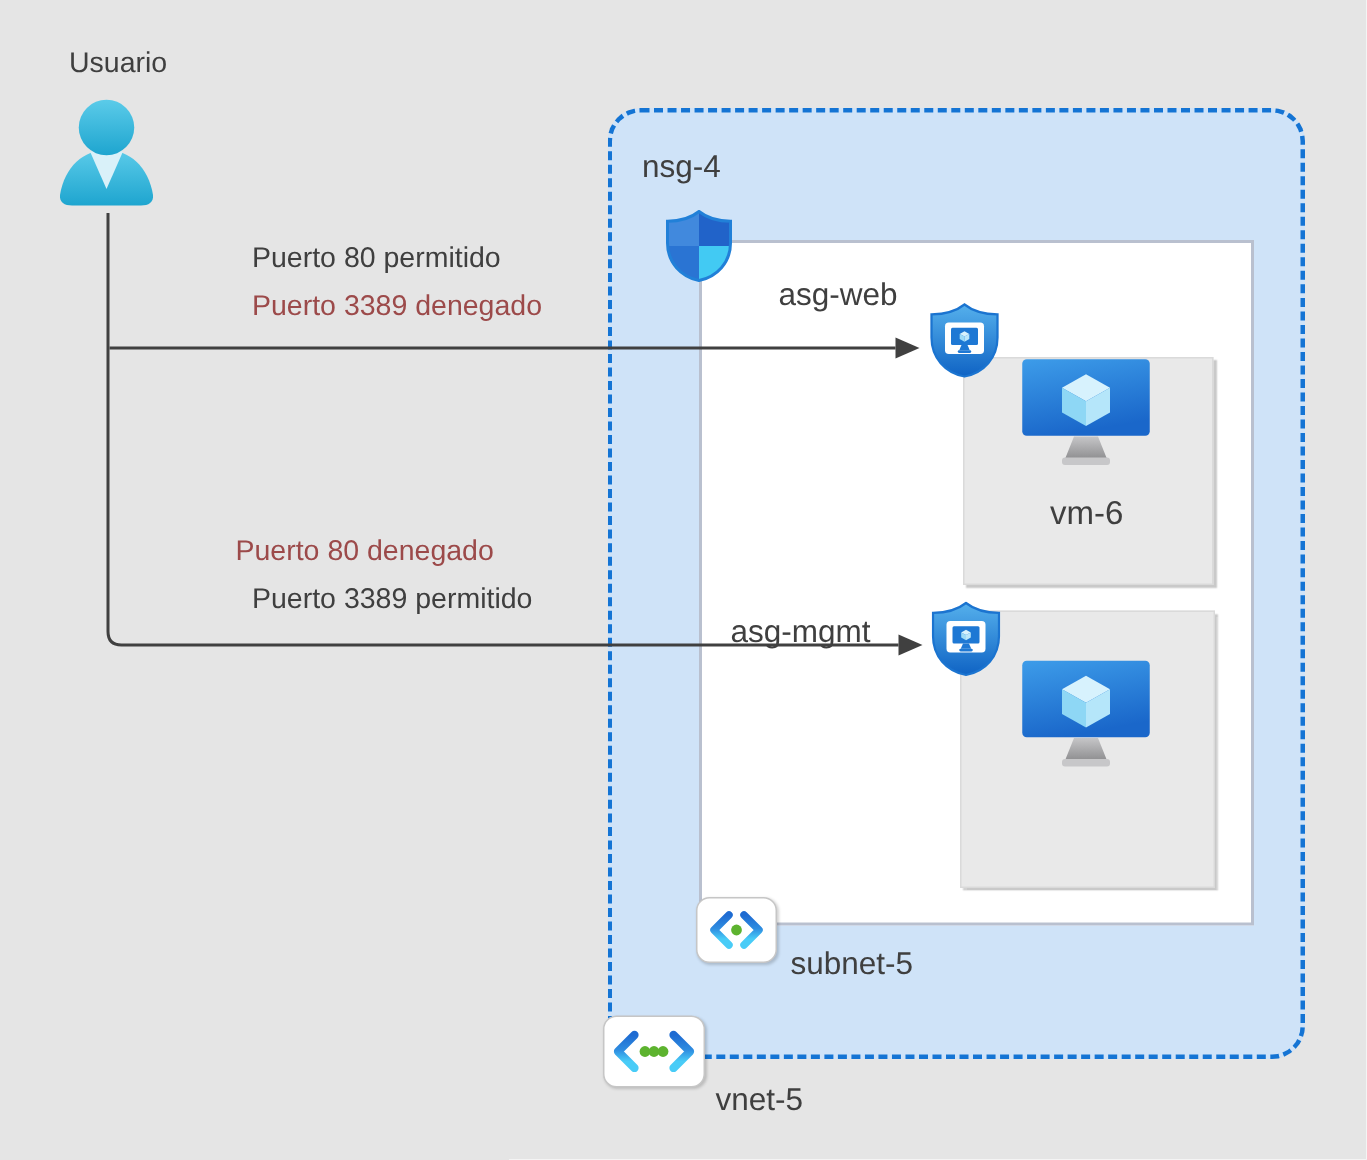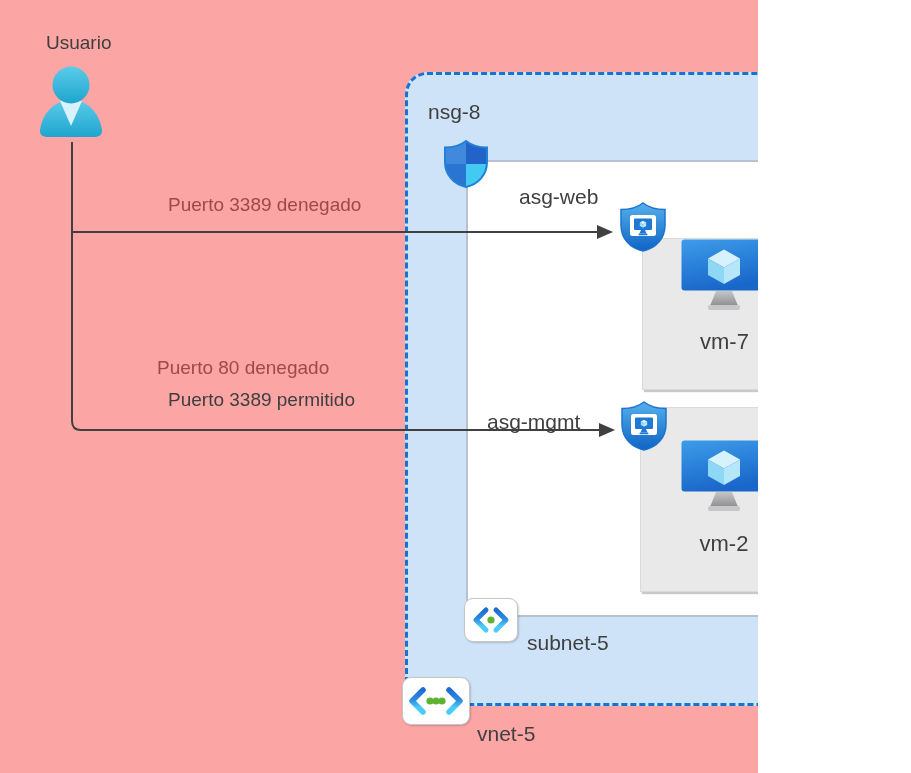--- a/index.html
+++ b/index.html
@@ -1,16 +1,16 @@
 <!DOCTYPE html>
 <html style="--allowed-text: #3f3f3f; --denied-text: #9c4a4a; --arrow: #404040; --vnet-fill: #cfe3f8; --vnet-border: #1474d4; --user-cyan: #2fb4d9; --azure-blue: #1e78d4; --cyan-accent: #45cdf5; --green-dot: #5db32f;"><head>
 <meta charset="utf-8">
 <style>
   html,body{margin:0;padding:0;background:#fff;}
-  .canvas{position:relative;width:758px;height:773px;background:#fca5a5;overflow:hidden;
+  .canvas{position:relative;width:911px;height:773px;background:#e5e5e5;overflow:hidden;
           font-family:"Liberation Sans",sans-serif;color:var(--allowed-text,#3f3f3f);}
   .abs{position:absolute;}
   
   .vnet-box{left:405px;top:72px;width:465px;height:634px;box-sizing:border-box;
             background:var(--vnet-fill,#cfe3f8);border:3px dashed var(--vnet-border,#1474d4);border-radius:22px;}
   .subnet-box{left:466px;top:160px;width:370px;height:457px;box-sizing:border-box;
               background:#fff;border:2px solid #b9c0cf;}
   .vm-box{background:#e9e9e9;border:1px solid #dadada;box-shadow:2px 2px 1px #c9c9c9;}
   .vm1-card{left:642px;top:238px;width:165px;height:150px;}
   .vm2-card{left:640px;top:407px;width:168px;height:183px;}
@@ -187,24 +187,24 @@
         <polyline points="20,12 9,23 20,34"></polyline>
         <polyline points="46,12 57,23 46,34"></polyline>
       </g>
       <circle cx="27" cy="23" r="3.6" fill="#5db32f"></circle>
       <circle cx="33" cy="23" r="3.6" fill="#5db32f"></circle>
       <circle cx="39" cy="23" r="3.6" fill="#5db32f"></circle>
     </svg>
   </div>
 
   <div class="abs lbl usuario-lbl">Usuario</div>
+  <div class="abs rule allowed r1a">Puerto 80 permitido</div>
   <div class="abs rule denied  r1b">Puerto 3389 denegado</div>
   <div class="abs rule denied  r2a">Puerto 80 denegado</div>
   <div class="abs rule allowed r2b">Puerto 3389 permitido</div>
-  <div class="abs lbl nsg-lbl">nsg-8</div>
+  <div class="abs lbl nsg-lbl">nsg-4</div>
   <div class="abs lbl asgweb-lbl">asg-web</div>
   <div class="abs lbl asgmgmt-lbl">asg-mgmt</div>
-  <div class="abs lbl vm-lbl vm1-lbl">vm-7</div>
-  <div class="abs lbl vm-lbl vm2-lbl">vm-2</div>
+  <div class="abs lbl vm-lbl vm1-lbl">vm-6</div>
   <div class="abs lbl subnet-lbl">subnet-5</div>
   <div class="abs lbl vnet-lbl">vnet-5</div>
 
 </div>
 
 </body></html>

